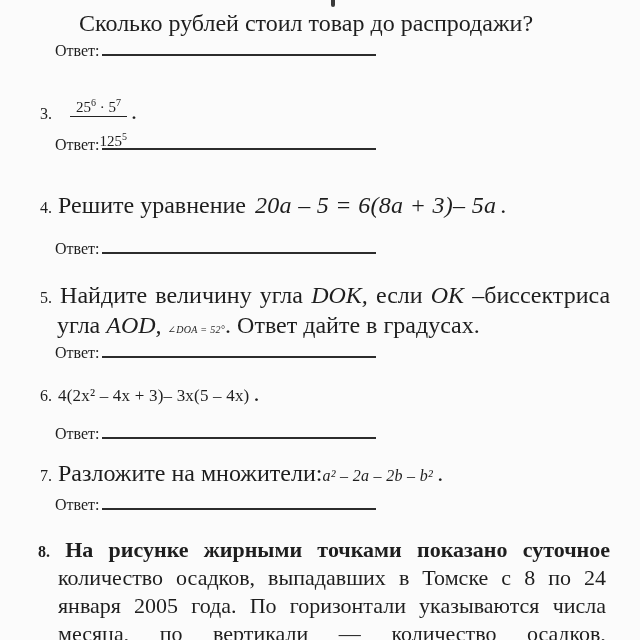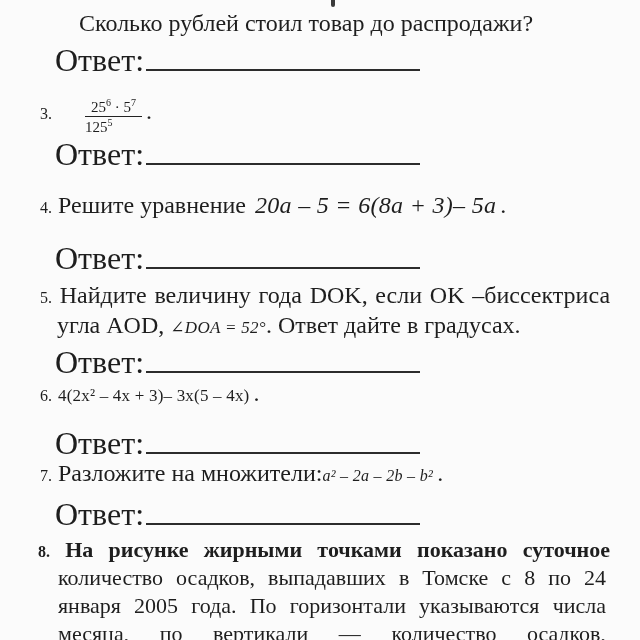--- a/index.html
+++ b/index.html
@@ -9,64 +9,64 @@
     position: relative;
     background: #fbfbfb;
     color: #1e1e1e;
     font-family: "Liberation Serif", "DejaVu Serif", "DejaVu Sans", serif;
     -webkit-font-smoothing: antialiased;
   }
   .abs { position: absolute; }
   .ptext { font-size: 24px; line-height: 1.15; }
   .pnum  { font-size: 16px; line-height: 1; }
   .math  { font-style: italic; font-size: 24px; letter-spacing: 0.3px; }
-  .var   { }
+  .var   { font-style: italic; }
   .period{ font-size: 24px; }
 
   
   .prob-row { display: flex; align-items: baseline; }
   .prob-row .pnum { margin-right: 6px; }
   .prob-row .math { margin-left: 9px; }
   .prob-row .period { margin-left: 4px; }
 
   
-  .answer-row { display: flex; align-items: baseline; font-size: 32px; }
+  .answer-row { display: flex; align-items: baseline; font-size: 16px; }
   .answer-blank {
     display: inline-block;
     width: 274px;
     margin-left: 2px;
     border-bottom: 2px solid #2c2c2c;
   }
 
   
   .frac {
     display: inline-block;
-    text-align: left;
+    text-align: right;
     font-size: 15px;
     line-height: 1.15;
-    margin-left: 27px;
+    margin-left: 12px;
     position: relative;
     top: -7px;
   }
   .frac .fnum { border-bottom: 1.4px solid #222; padding: 0 6px 1px; white-space: nowrap; }
-  .frac .fden { padding-top: 1px; white-space: nowrap; }
+  .frac .fden { padding-top: 15px; white-space: nowrap; }
   .frac sup { font-size: 10px; }
 
   
   .p5-line1 {
     width: 570px;
     font-size: 24px; line-height: 30px;
     text-align: justify; text-align-last: justify;
   }
   .p5-line2 {
     margin-left: 17px;
     font-size: 24px; line-height: 30px;
     white-space: nowrap;
   }
-  .angle { font-size: 17px; font-style: italic; letter-spacing: 0.3px; }
+  .angle { font-size: 10px; font-style: italic; letter-spacing: 0.3px; }
 
   
   .p8-line {
     width: 548px; margin-left: 20px;
     font-size: 22px; line-height: 28px;
     text-align: justify; text-align-last: justify;
   }
   .p8-line.first { width: 572px; margin-left: 0; font-weight: bold; }
   .p8-line .pnum { font-size: 16px; }
 
@@ -112,21 +112,21 @@
 </div>
 
 <div class="abs answer-row" style="left:55px; top:240px;">
   <span>Ответ:</span>
     <span class="answer-blank"></span>
 </div>
 
 <div class="abs" style="left:40px; top:280px;">
   <div class="p5-line1">
     <span class="pnum">5.</span>
-    <span>Найдите величину года</span>
+    <span>Найдите величину угла</span>
     <span class="var">DOK,</span>
     <span>если</span>
     <span class="var">OK</span>
     <span>–биссектриса</span>
   </div>
   <div class="p5-line2">
     <span>угла</span>
     <span class="var">AOD,</span>
     <span class="angle">∠DOA = 52°</span><span>. Ответ дайте в градусах.</span>
   </div>

